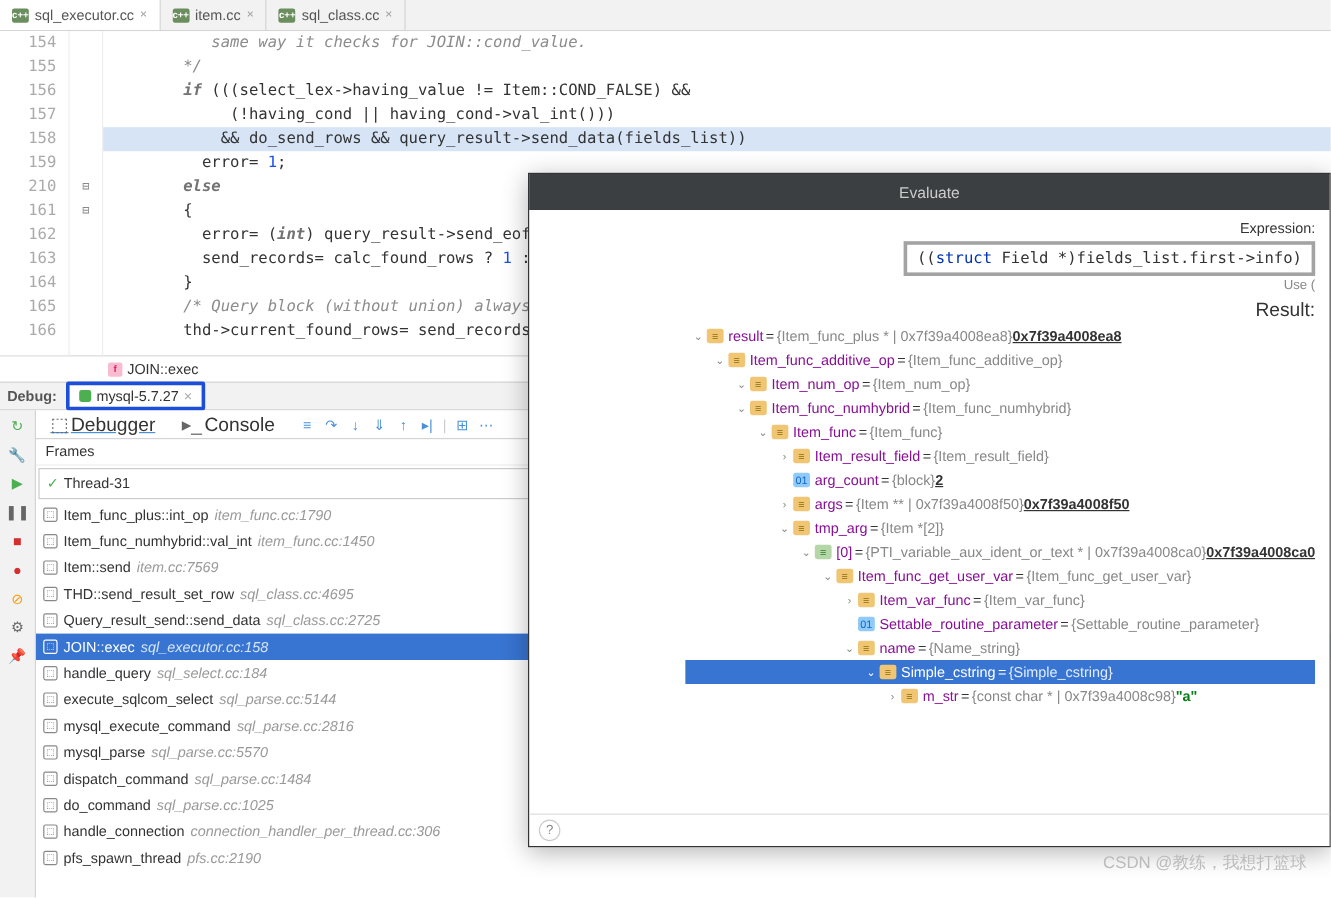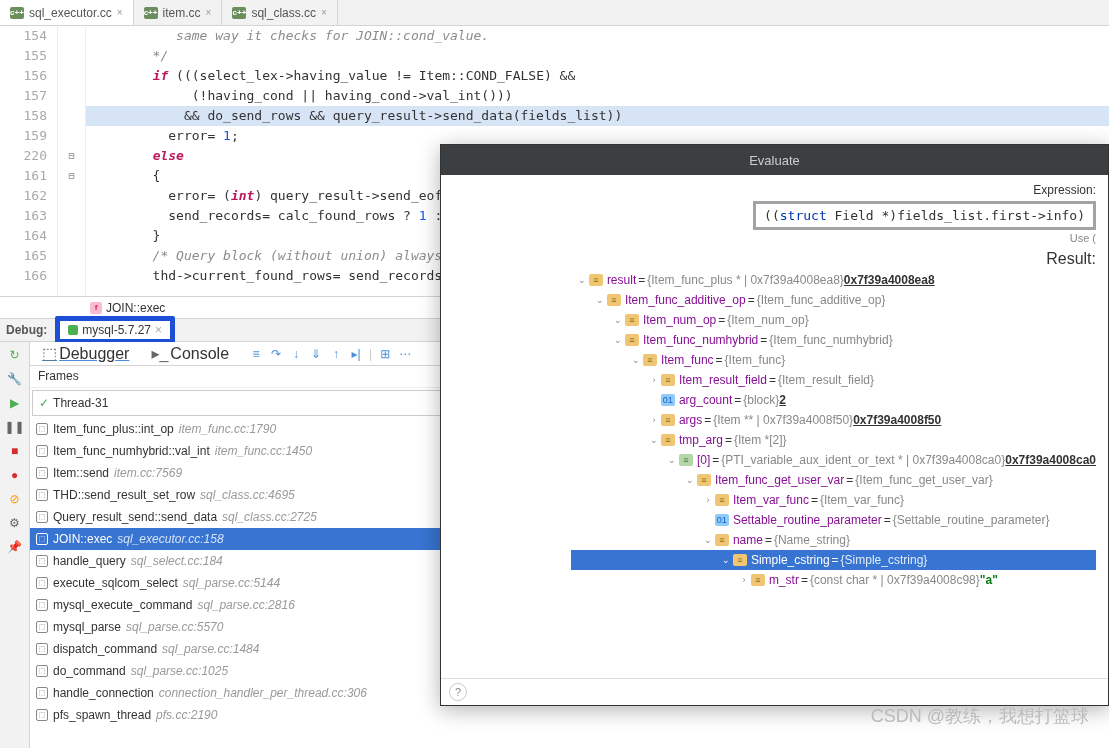--- a/index.html
+++ b/index.html
@@ -11,28 +11,28 @@
 .file-tab .close { color: #999; font-size: 10px; }
 .editor { display: flex; height: 270px; font-family: "Consolas", monospace; font-size: 13px; background: #fff; position: relative; }
 .gutter { width: 58px; background: #fff; text-align: right; padding-right: 10px; color: #aaa; line-height: 20px; border-right: 1px solid #eee; }
 .gutter .ln { height: 20px; }
 .gutter .ln.hl { background: #fff; color: #aaa; }
 .fold-col { width: 28px; border-right: 1px solid #eee; line-height: 20px; }
 .fold-col .f { height: 20px; text-align: center; color: #888; font-size: 10px; }
 .code-col { flex: 1; line-height: 20px; white-space: pre; }
 .code-line { height: 20px; padding-left: 4px; }
 .code-line.hl { background: #d6e4f6; }
-.kw { color: #be185d; font-weight: bold; font-style: italic; }
+.kw { color: #737373; font-weight: bold; font-style: italic; }
 .cm { color: #8c8c8c; font-style: italic; }
 .nm { color: #1750eb; }
 .breadcrumb { height: 22px; border-top: 1px solid #d4d4d4; display: flex; align-items: center; padding-left: 90px; font-size: 12px; color: #333; background: #fff; }
 .bc-icon { width: 12px; height: 12px; background: #f8bbd0; border-radius: 2px; margin-right: 4px; font-size: 8px; display: flex; align-items: center; justify-content: center; color: #d81b60; font-weight: bold; }
 .debug-bar { height: 24px; background: #f2f2f2; border-top: 1px solid #d4d4d4; border-bottom: 1px solid #d4d4d4; display: flex; align-items: center; padding-left: 6px; gap: 8px; }
 .debug-label { font-weight: bold; color: #555; }
-.debug-tab { display: flex; align-items: center; gap: 4px; padding: 2px 8px; background: #fff; border: 5px solid #1d4ed8; border-radius: 2px; }
+.debug-tab { display: flex; align-items: center; gap: 4px; padding: 2px 8px; background: #fff; border: 3px solid #1d4ed8; border-radius: 2px; }
 .debug-tab-icon { width: 10px; height: 10px; background: #4caf50; border-radius: 2px; }
 .pin { color: #aaa; }
 .lower { display: flex; height: 406px; }
 .left-icons { width: 30px; background: #f2f2f2; border-right: 1px solid #d4d4d4; display: flex; flex-direction: column; align-items: center; padding-top: 4px; gap: 6px; }
 .li-btn { width: 18px; height: 18px; display: flex; align-items: center; justify-content: center; font-size: 12px; color: #666; cursor: pointer; }
 .li-btn.green { color: #4caf50; }
 .li-btn.red { color: #d32f2f; }
 .li-btn.orange { color: #ff9800; }
 .debugger-panel { flex: 1; display: flex; flex-direction: column; background: #fff; }
 .dbg-tabs { height: 24px; border-bottom: 1px solid #d4d4d4; display: flex; align-items: center; padding: 0 6px; gap: 10px; }
@@ -75,21 +75,21 @@
 .tname { color: #871094; }
 .tree-row.sel .tname { color: #fff; }
 .teq { color: #333; margin: 0 2px; }
 .tree-row.sel .teq { color: #fff; }
 .tval { color: #888; }
 .tree-row.sel .tval { color: #e1ecfb; }
 .tval-b { color: #333; font-weight: bold; text-decoration: underline; }
 .tval-s { color: #067d17; font-weight: bold; }
 .ev-footer { border-top: 1px solid #ddd; padding: 4px 8px; }
 .help-btn { width: 18px; height: 18px; border: 1px solid #ccc; border-radius: 50%; display: flex; align-items: center; justify-content: center; color: #888; font-size: 11px; }
-.watermark { position: absolute; bottom: 20px; right: 20px; color: #bbb; font-size: 18px; pointer-events: none; }
+.watermark { position: absolute; bottom: 20px; right: 20px; color: #bbb; font-size: 14px; pointer-events: none; }
 </style>
 </head>
 <body>
 
 <div class="tabs-bar">
   <div class="file-tab active">
     <span class="cpp-icon">c++</span>
     <span>sql_executor.cc</span>
     <span class="close">×</span>
   </div>
@@ -106,21 +106,21 @@
 </div>
 
 <div class="editor">
   <div class="gutter" id="gutter">
       <div class="ln">154</div>
       <div class="ln">155</div>
       <div class="ln">156</div>
       <div class="ln">157</div>
       <div class="ln hl">158</div>
       <div class="ln">159</div>
-      <div class="ln">220</div>
+      <div class="ln">210</div>
       <div class="ln">161</div>
       <div class="ln">162</div>
       <div class="ln">163</div>
       <div class="ln">164</div>
       <div class="ln">165</div>
       <div class="ln">166</div>
     </div>
   <div class="fold-col" id="foldcol">
       <div class="f"></div>
       <div class="f"></div>

